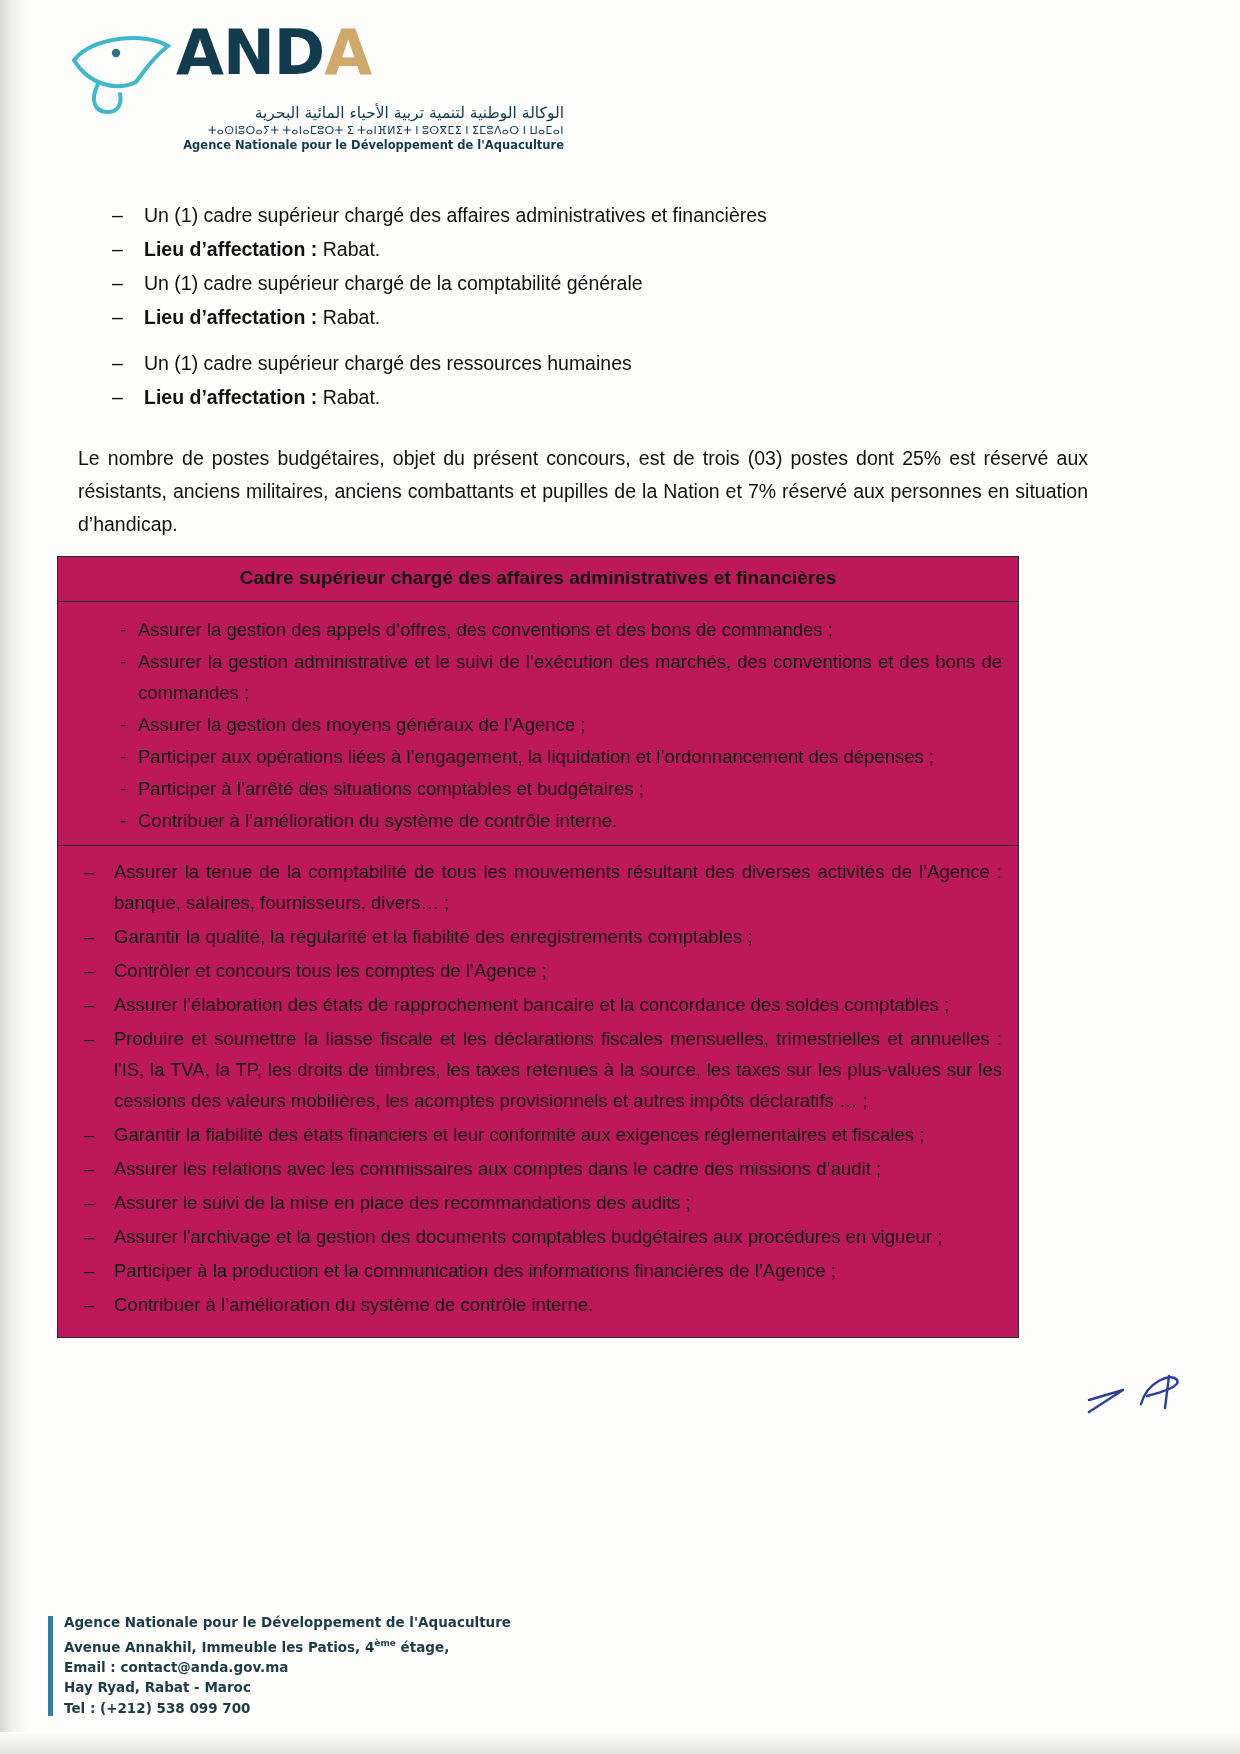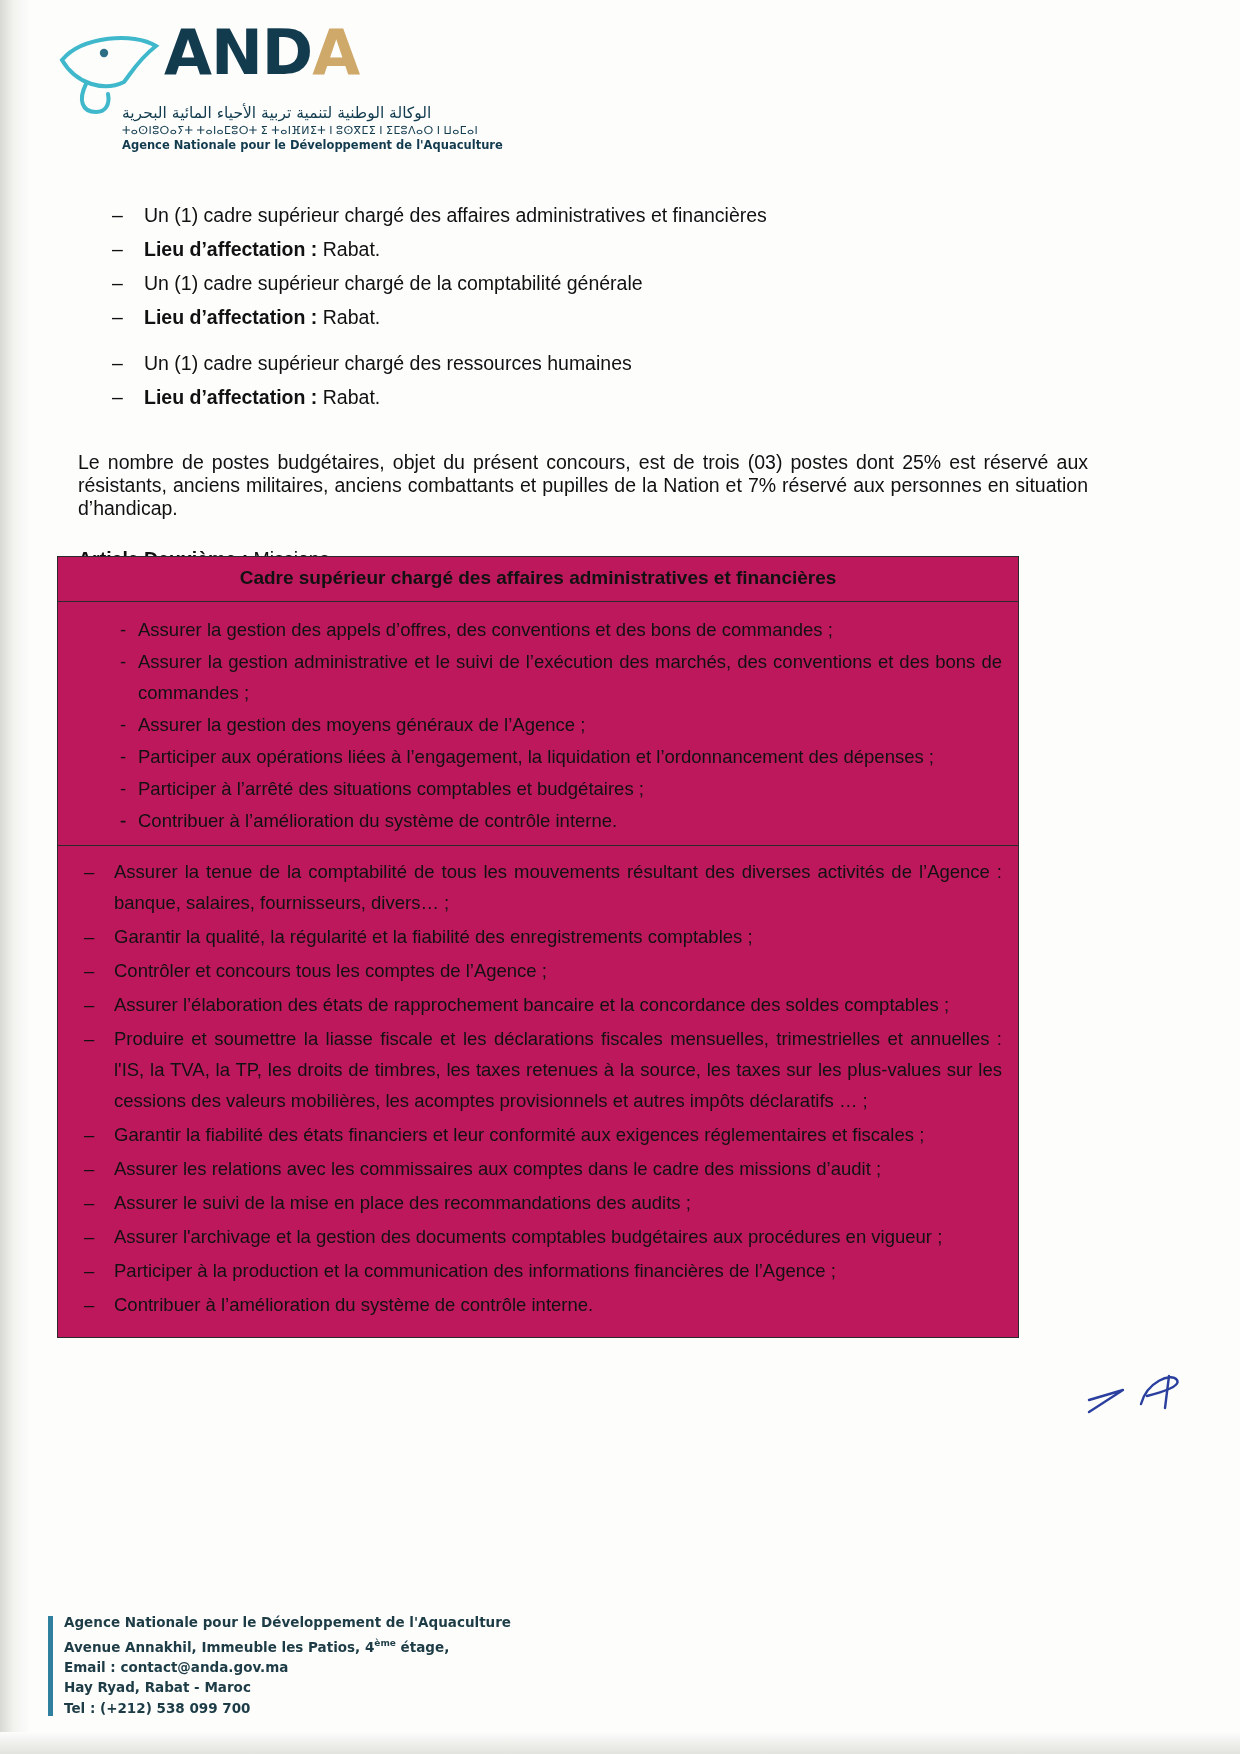--- a/index.html
+++ b/index.html
@@ -31,21 +31,21 @@
     position: absolute;
     left: 0; bottom: 0;
     width: 1240px; height: 22px;
     background: linear-gradient(to top, #e2e2de 0%, #fdfdfc 100%);
     pointer-events: none;
   }
 
   
   .header {
     position: absolute;
-    left: 52px;
+    left: 64px;
     top: 18px;
     width: 520px;
     height: 150px;
   }
   .logo-row {
     position: relative;
     height: 92px;
   }
   .fish-mark {
     position: absolute;
@@ -67,21 +67,21 @@
     white-space: nowrap;
   }
   .anda-word .tail-a {
     color: #cfa96a;
   }
   .logo-lines {
     position: absolute;
     left: 70px;
     top: 86px;
     width: 430px;
-    text-align: left;
+    text-align: right;
   }
   .logo-ar {
     font-family: "DejaVu Sans", sans-serif;
     font-size: 15.5px;
     color: #123b4e;
     direction: rtl;
     line-height: 1.25;
     white-space: nowrap;
   }
   .logo-tif {
@@ -128,23 +128,23 @@
     color: #111;
   }
   .bullet-list li.spaced {
     margin-top: 12px;
   }
   .bold {
     font-weight: bold;
   }
 
   .para {
-    margin-top: 37px;
+    margin-top: 28px;
     font-size: 19.5px;
-    line-height: 23px;
+    line-height: 33px;
     text-align: justify;
     color: #111;
   }
 
   .article-head {
     margin-top: 24px;
     font-size: 19.5px;
     line-height: 30px;
     color: #111;
   }

